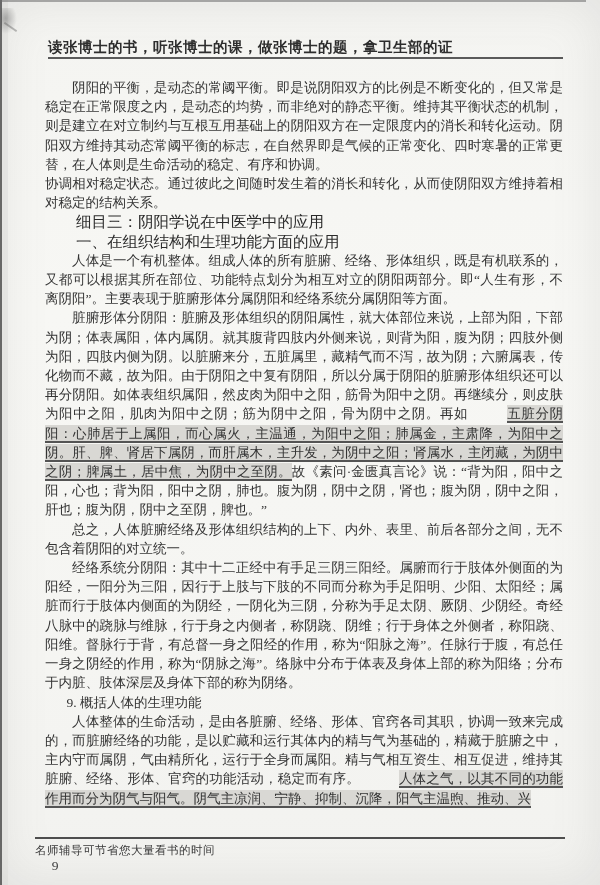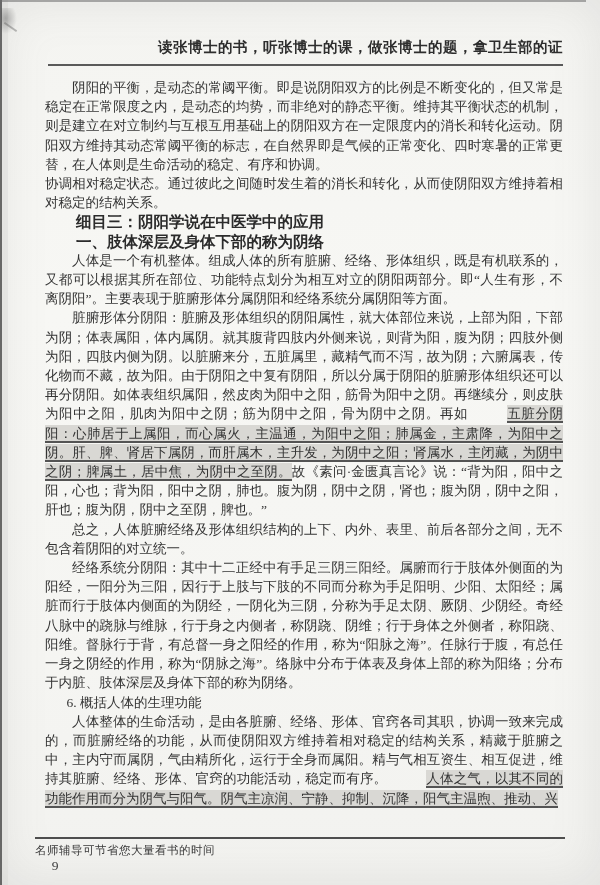--- a/index.html
+++ b/index.html
@@ -21,34 +21,34 @@
   .edge-left-soft { position:absolute; left:2px; top:0; bottom:0; width:6px; background:#e9e9e6; opacity:.8; }
   .edge-top { position:absolute; top:0; left:0; right:14px; height:2px; background:#6b6b6b; opacity:.55; }
   .corner-smudge { position:absolute; left:1px; top:8px; width:16px; height:26px;
     background:radial-gradient(ellipse at 30% 40%, rgba(70,70,70,.38), rgba(70,70,70,0) 70%); }
   .scratch { position:absolute; left:3px; top:26px; width:15px; height:2px;
     background:rgba(90,90,90,.4); transform:rotate(35deg); }
 
   
   .header {
     position:absolute; top:38px; left:48px; width:515px;
-    text-align:right; font-weight:bold; font-size:14.5px; color:#2e2e2e;
-    letter-spacing:.5px; padding-bottom:7px;
+    text-align:left; font-weight:bold; font-size:14.5px; color:#2e2e2e;
+    letter-spacing:.5px; 
     border-bottom:2px solid #5a5a5a;
   }
 
   
   .content {
     position:absolute; top:78px; left:45px; width:518px;
     font-size:13.5px; line-height:19.2px; color:#343434;
     text-align:justify; text-justify:inter-ideograph;
   }
   .para { margin:0; text-indent:2em; }
   .para.body-noindent { text-indent:0; }
-  .para.heading { font-weight:bold; font-size:15.5px; color:#2b2b2b; }
+  .para.heading { font-weight:normal; font-size:15.5px; color:#2b2b2b; }
   .para.numbered { text-indent:1.6em; }
   .hl { background:#d9d8d4; border-bottom:2px solid #545454; padding-top:1px;margin-left:39px; }
 
   
   .footer {
     position:absolute; top:837px; left:35px; width:530px;
     border-top:2px solid #4e4e4e; padding-top:4px;
     display:flex; align-items:baseline;
     font-size:11.5px; color:#3a3a3a;flex-direction:column;
   }
@@ -66,27 +66,27 @@
   <div class="edge-top"></div>
   <div class="corner-smudge"></div>
   <div class="scratch"></div>
 
   <div class="header">读张博士的书，听张博士的课，做张博士的题，拿卫生部的证</div>
 
   <div class="content">
       <p class="para body"><span>阴阳的平衡，是动态的常阈平衡。即是说阴阳双方的比例是不断变化的，但又常是稳定在正常限度之内，是动态的均势，而非绝对的静态平衡。维持其平衡状态的机制，则是建立在对立制约与互根互用基础上的阴阳双方在一定限度内的消长和转化运动。阴阳双方维持其动态常阈平衡的标志，在自然界即是气候的正常变化、四时寒暑的正常更替，在人体则是生命活动的稳定、有序和协调。</span></p>
       <p class="para body-noindent"><span>协调相对稳定状态。通过彼此之间随时发生着的消长和转化，从而使阴阳双方维持着相对稳定的结构关系。</span></p>
       <p class="para heading"><span>细目三：阴阳学说在中医学中的应用</span></p>
-      <p class="para heading"><span>一、肢体深层及身体下部的称为阴络</span></p>
+      <p class="para heading"><span>一、在组织结构和生理功能方面的应用</span></p>
       <p class="para body"><span>人体是一个有机整体。组成人体的所有脏腑、经络、形体组织，既是有机联系的，又都可以根据其所在部位、功能特点划分为相互对立的阴阳两部分。即“人生有形，不离阴阳”。主要表现于脏腑形体分属阴阳和经络系统分属阴阳等方面。</span></p>
       <p class="para body"><span>脏腑形体分阴阳：脏腑及形体组织的阴阳属性，就大体部位来说，上部为阳，下部为阴；体表属阳，体内属阴。就其腹背四肢内外侧来说，则背为阳，腹为阴；四肢外侧为阳，四肢内侧为阴。以脏腑来分，五脏属里，藏精气而不泻，故为阴；六腑属表，传化物而不藏，故为阳。由于阴阳之中复有阴阳，所以分属于阴阳的脏腑形体组织还可以再分阴阳。如体表组织属阳，然皮肉为阳中之阳，筋骨为阳中之阴。再继续分，则皮肤为阳中之阳，肌肉为阳中之阴；筋为阴中之阳，骨为阴中之阴。再如</span><span class="hl">五脏分阴阳：心肺居于上属阳，而心属火，主温通，为阳中之阳；肺属金，主肃降，为阳中之阴。肝、脾、肾居下属阴，而肝属木，主升发，为阴中之阳；肾属水，主闭藏，为阴中之阴；脾属土，居中焦，为阴中之至阴。</span><span>故《素问·金匮真言论》说：“背为阳，阳中之阳，心也；背为阳，阳中之阴，肺也。腹为阴，阴中之阴，肾也；腹为阴，阴中之阳，肝也；腹为阴，阴中之至阴，脾也。”</span></p>
       <p class="para body"><span>总之，人体脏腑经络及形体组织结构的上下、内外、表里、前后各部分之间，无不包含着阴阳的对立统一。</span></p>
       <p class="para body"><span>经络系统分阴阳：其中十二正经中有手足三阴三阳经。属腑而行于肢体外侧面的为阳经，一阳分为三阳，因行于上肢与下肢的不同而分称为手足阳明、少阳、太阳经；属脏而行于肢体内侧面的为阴经，一阴化为三阴，分称为手足太阴、厥阴、少阴经。奇经八脉中的跷脉与维脉，行于身之内侧者，称阴跷、阴维；行于身体之外侧者，称阳跷、阳维。督脉行于背，有总督一身之阳经的作用，称为“阳脉之海”。任脉行于腹，有总任一身之阴经的作用，称为“阴脉之海”。络脉中分布于体表及身体上部的称为阳络；分布于内脏、肢体深层及身体下部的称为阴络。</span></p>
-      <p class="para numbered"><span>6. 概括人体的生理功能</span></p>
-      <p class="para body"><span>人体整体的生命活动，是由各脏腑、经络、形体、官窍各司其职，协调一致来完成的，而脏腑经络的功能，从而使阴阳双方维持着相对稳定的结构关系，精藏于脏腑之中，主内守而属阴，气由精所化，运行于全身而属阳。精与气相互资生、相互促进，维持其脏腑、经络、形体、官窍的功能活动，稳定而有序。</span><span class="hl">人体之气，以其不同的功能作用而分为阴气与阳气。阴气主凉润、宁静、抑制、沉降，阳气主温煦、推动、兴</span></p>
+      <p class="para numbered"><span>9. 概括人体的生理功能</span></p>
+      <p class="para body"><span>人体整体的生命活动，是由各脏腑、经络、形体、官窍各司其职，协调一致来完成的，而脏腑经络的功能，是以贮藏和运行其体内的精与气为基础的，精藏于脏腑之中，主内守而属阴，气由精所化，运行于全身而属阳。精与气相互资生、相互促进，维持其脏腑、经络、形体、官窍的功能活动，稳定而有序。</span><span class="hl">人体之气，以其不同的功能作用而分为阴气与阳气。阴气主凉润、宁静、抑制、沉降，阳气主温煦、推动、兴</span></p>
     </div>
 
   <div class="footer">
     <span class="f-left">名师辅导可节省您大量看书的时间</span>
     <span class="f-page">9</span>
     <span class="f-right">面授班 010-63577666  网络班 010-63578666</span>
   </div>
 
 </div>
 

